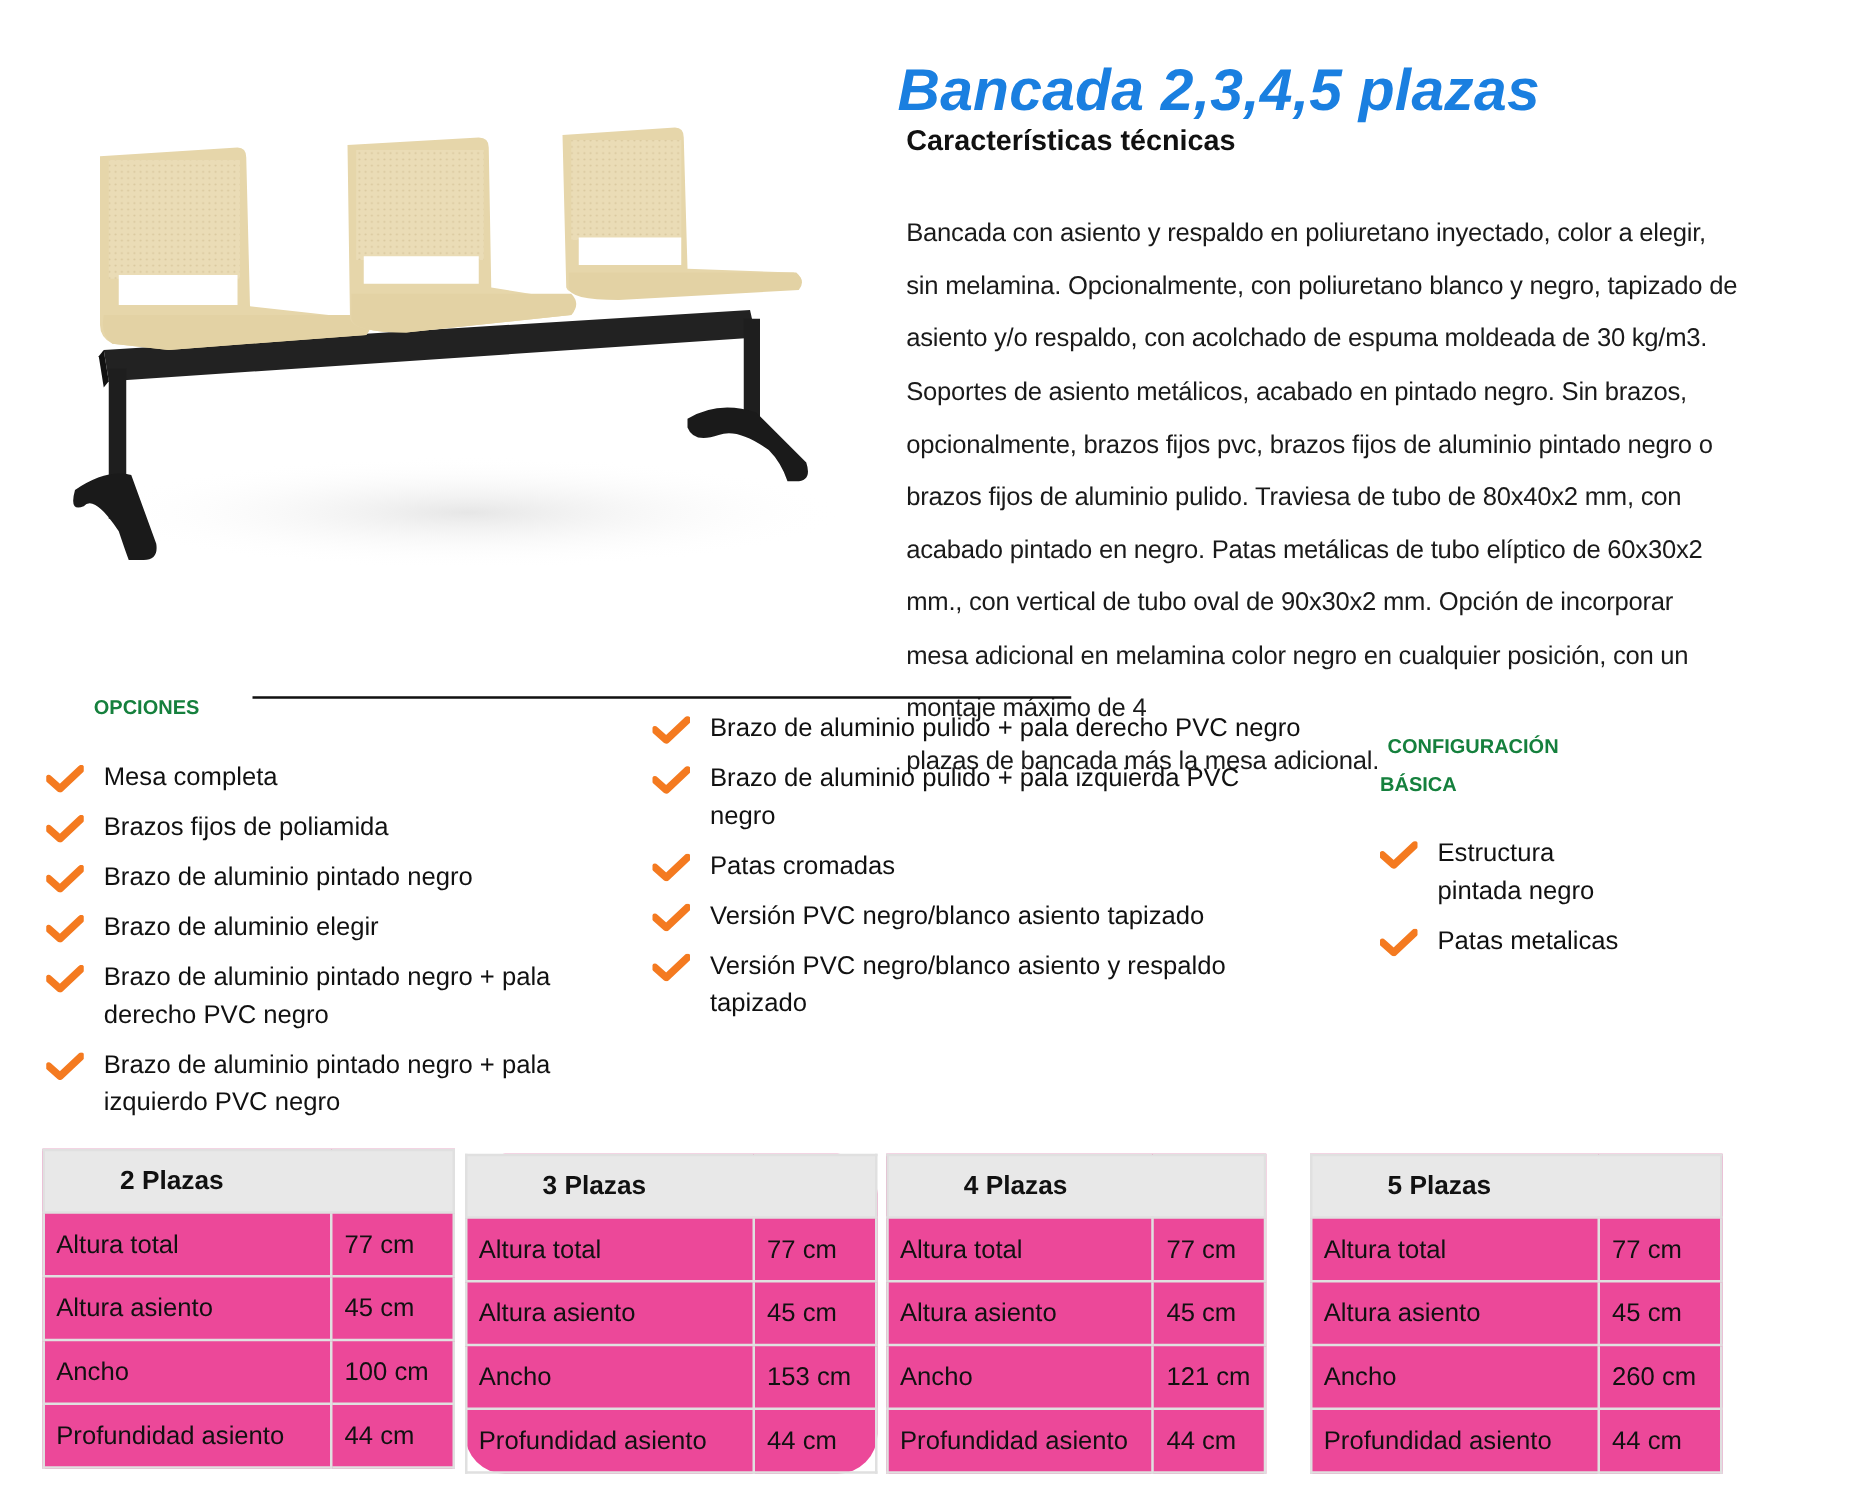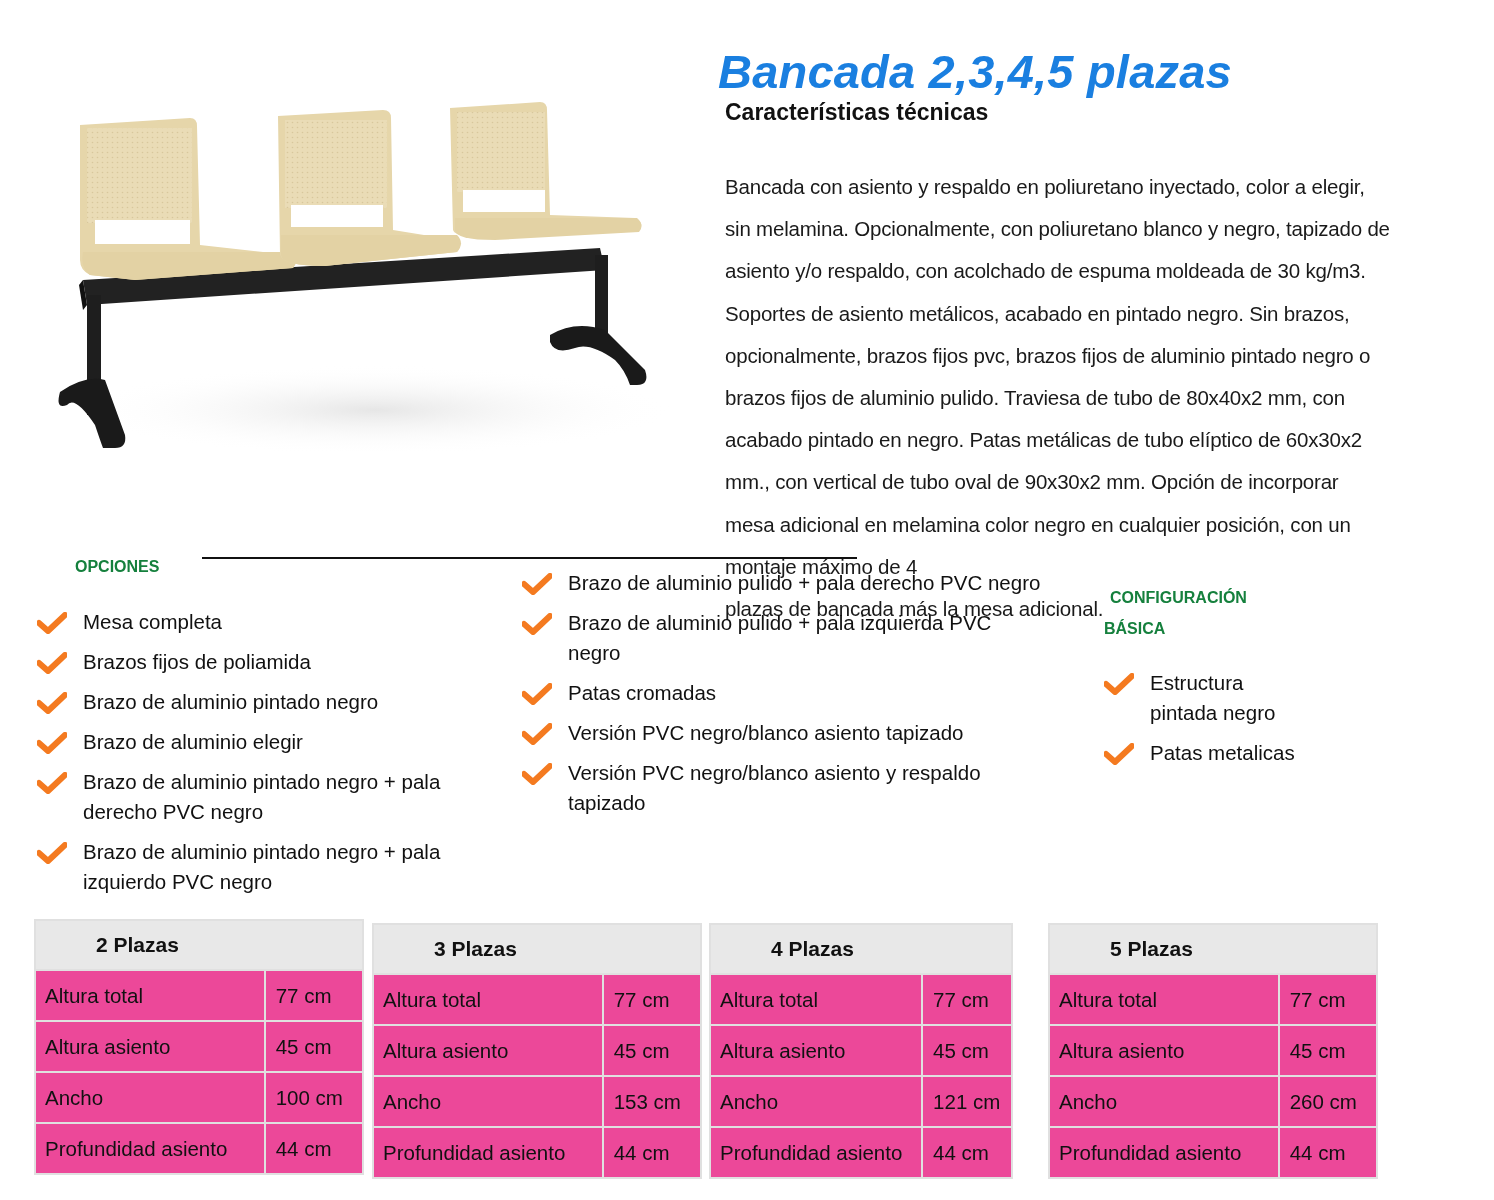--- a/index.html
+++ b/index.html
@@ -29,21 +29,21 @@
 
     .config-heading { left: 1104px; top: 582px; line-height: 31px; }
     .config-heading span { display: block; }
 
     
     .spec-table { position: absolute; border-collapse: collapse; background: #ec4899; }
     .spec-table th { background: #e8e8e8; text-align: left; font-weight: bold; font-size: 21px; height: 50px; border: 2px solid #e0e0e0; padding-left: 60px; }
     .spec-table td { font-size: 20.5px; height: 51px; border: 2px solid #e0e0e0; padding-left: 9px; color: #111; }
     .spec-table td.val { padding-left: 10px; }
     .t2 { left: 34px; top: 919px; width: 330px; }
-    .t3 { left: 372px; top: 923px; width: 330px; }
+    .t3 { left: 372px; top: 923px; width: 330px; border-radius: 32px; }
     .t4 { left: 709px; top: 923px; width: 304px; }
     .t5 { left: 1048px; top: 923px; width: 330px; }
     .spec-table col.k { width: 231px; }
     .spec-table col.v { width: 99px; }
   </style>
 </head>
 <body>
 
 <div class="product-image">
   <svg width="640" height="390" viewBox="0 0 640 390">

